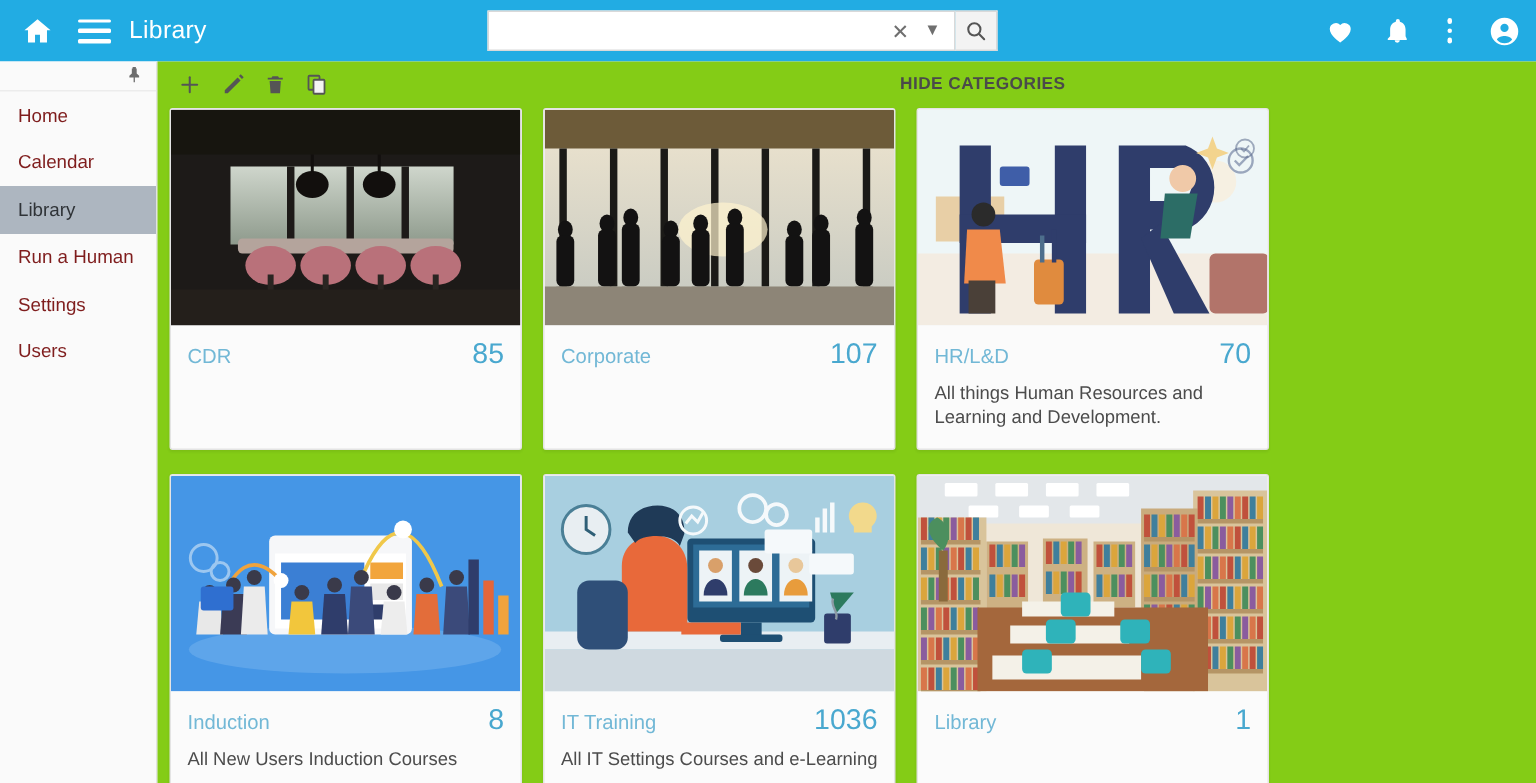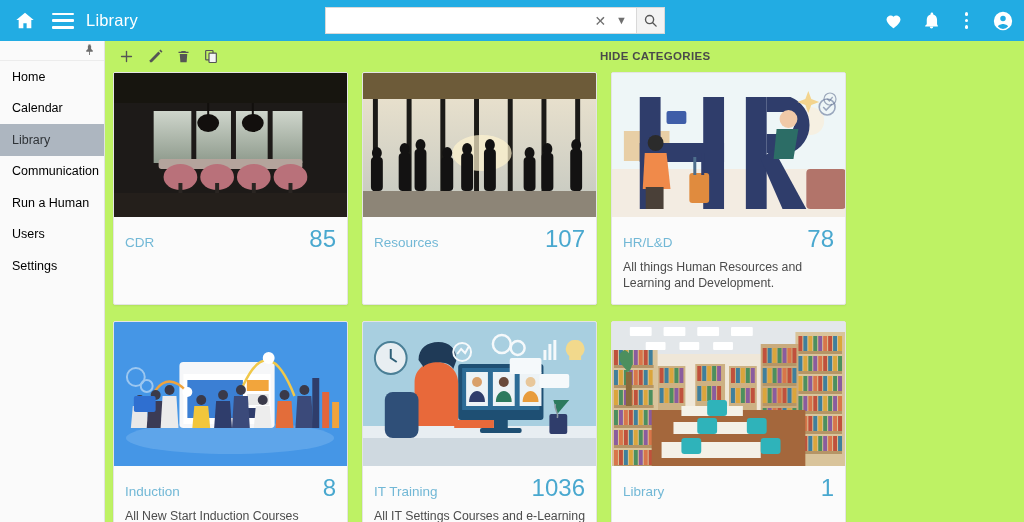--- a/index.html
+++ b/index.html
@@ -60,29 +60,29 @@
   
   .sidebar {
     position: absolute; left: 0; top: 41px;
     width: 105px; height: 481px;
     background: #fafafa; border-right: 1px solid #e2e2e2;
   }
   .pinrow { height: 20px; position: relative; border-bottom: 1px solid #ececec; }
   .pin { position: absolute; right: 8px; top: 2px; }
   .nav-item {
     height: 31.5px; display: flex; align-items: center;
-    padding-left: 12px; font-size: 12.5px; color: #000000;
+    padding-left: 12px; font-size: 12.5px; color: #7f1d1d;
     cursor: pointer; white-space: nowrap;
   }
   .nav-item.active { background: #adb6c0; color: #2f3337; }
 
   
   .content {
     position: absolute; left: 105px; top: 41px;
-    width: 919px; height: 481px; background: #bef264;
+    width: 919px; height: 481px; background: #84cc16;
     overflow: hidden;
   }
   .toolbar {
     height: 31px; position: relative; display: flex;
     align-items: center; padding-left: 13px; gap: 12px;
   }
   .tb-icon { cursor: pointer; display: block; }
   .hide-cat {
     position: absolute; left: 495px; top: 9px;
     font-size: 11.5px; color: #4a4a4a; letter-spacing: .3px;
@@ -97,21 +97,21 @@
     width: 235px; background: #fbfbfb;
     border: 1px solid #e4e4e4; border-radius: 2px;
     box-shadow: 0 1px 2px rgba(0,0,0,.07);
     overflow: hidden; cursor: pointer;
   }
   .card-thumb { width: 100%; height: 144px; display: block; position: relative; overflow: hidden; }
   .card-thumb svg { display: block; width: 100%; height: 100%; }
   .card-body { padding: 10px 11px 13px 11px; min-height: 70px; }
   .card-titlerow { display: flex; align-items: baseline; justify-content: space-between; }
   .card-title { font-size: 13.5px; color: #72b8d6; }
-  .card-count { font-size: 24px; color: #49a8cf; line-height: 1; }
+  .card-count { font-size: 19px; color: #49a8cf; line-height: 1; }
   .card-desc { margin-top: 8px; font-size: 12.3px; color: #4c4c4c; line-height: 1.32; }
   .check-badge { position: absolute; right: 7px; top: 18px; opacity: .55; }
 </style>
 </head>
 <body>
 
 <div class="topbar">
   <svg class="home-icon" viewBox="0 0 24 24" fill="#ffffff">
       <path d="M12 3 2.5 11h2.6v9h5.1v-5.6h3.6V20h5.1v-9h2.6L12 3z"></path>
     </svg>
@@ -169,35 +169,32 @@
 
   <div class="nav-item">
     <span>Calendar</span>
   </div>
 
   <div class="nav-item active">
     <span>Library</span>
   </div>
 
 
-  <div class="nav-item">
-    <span>Communication</span>
-  </div>
 
   <div class="nav-item">
     <span>Run a Human</span>
   </div>
 
 
   <div class="nav-item">
+    <span>Settings</span>
+  </div>
+
+  <div class="nav-item">
     <span>Users</span>
-  </div>
-
-  <div class="nav-item">
-    <span>Settings</span>
   </div>
 </div>
 </div>
 
 <div class="content">
 
   <div class="toolbar">
     <svg class="tb-icon" width="17" height="17" viewBox="0 0 24 24" stroke="#555" stroke-width="1.9" stroke-linecap="round">
         <line x1="12" y1="5" x2="12" y2="19"></line>
         <line x1="5" y1="12" x2="19" y2="12"></line>
@@ -301,21 +298,21 @@
             <rect x="180" y="80" width="12" height="38" rx="4" fill="#131212"></rect>
             <rect x="180" y="118" width="12" height="12" fill="#3a3833" opacity=".45"></rect>
             <ellipse cx="215" cy="72" rx="5" ry="6" fill="#131212"></ellipse>
             <rect x="209" y="76" width="12" height="42" rx="4" fill="#131212"></rect>
             <rect x="209" y="118" width="12" height="12" fill="#3a3833" opacity=".45"></rect>
             <rect x="0" y="118" width="235" height="26" fill="#8d8577"></rect>
           </svg>
         </div>
     <div class="card-body">
       <div class="card-titlerow">
-        <span class="card-title">Resources</span>
+        <span class="card-title">Corporate</span>
         <span class="card-count">107</span>
       </div>
 
     </div>
   </div>
 
   <div class="card">
     <div class="card-thumb">
           <svg viewBox="0 0 235 144" preserveAspectRatio="none">
             <rect width="235" height="144" fill="#eef6f7"></rect>
@@ -345,21 +342,21 @@
           <span class="check-badge">
             <svg width="16" height="16" viewBox="0 0 24 24" fill="none" stroke="#5b6b8c" stroke-width="1.8">
               <circle cx="12" cy="12" r="9"></circle>
               <path d="M8 12l3 3 5-6"></path>
             </svg>
           </span>
         </div>
     <div class="card-body">
       <div class="card-titlerow">
         <span class="card-title">HR/L&amp;D</span>
-        <span class="card-count">78</span>
+        <span class="card-count">70</span>
       </div>
       <div class="card-desc">All things Human Resources and Learning and Development.</div>
     </div>
   </div>
 
   <div class="card">
     <div class="card-thumb">
           <svg viewBox="0 0 235 144" preserveAspectRatio="none">
             <rect width="235" height="144" fill="#4596e6"></rect>
             <ellipse cx="117" cy="116" rx="105" ry="16" fill="#5ea5ea"></ellipse>
@@ -397,21 +394,21 @@
             <rect x="210" y="70" width="7" height="36" fill="#e3663a"></rect>
             <rect x="220" y="80" width="7" height="26" fill="#f0a33c"></rect>
             <rect x="20" y="74" width="22" height="16" rx="2" fill="#2f6fd0"></rect>
           </svg>
         </div>
     <div class="card-body">
       <div class="card-titlerow">
         <span class="card-title">Induction</span>
         <span class="card-count">8</span>
       </div>
-      <div class="card-desc">All New Start Induction Courses</div>
+      <div class="card-desc">All New Users Induction Courses</div>
     </div>
   </div>
 
   <div class="card">
     <div class="card-thumb">
           <svg viewBox="0 0 235 144" preserveAspectRatio="none">
             <rect width="235" height="144" fill="#a8cfe0"></rect>
             <rect x="0" y="104" width="235" height="12" fill="#e8eef2"></rect>
             <rect x="0" y="116" width="235" height="28" fill="#cfd9e0"></rect>
             <circle cx="28" cy="36" r="16" fill="#e8eef2" stroke="#4a7f96" stroke-width="2"></circle>

